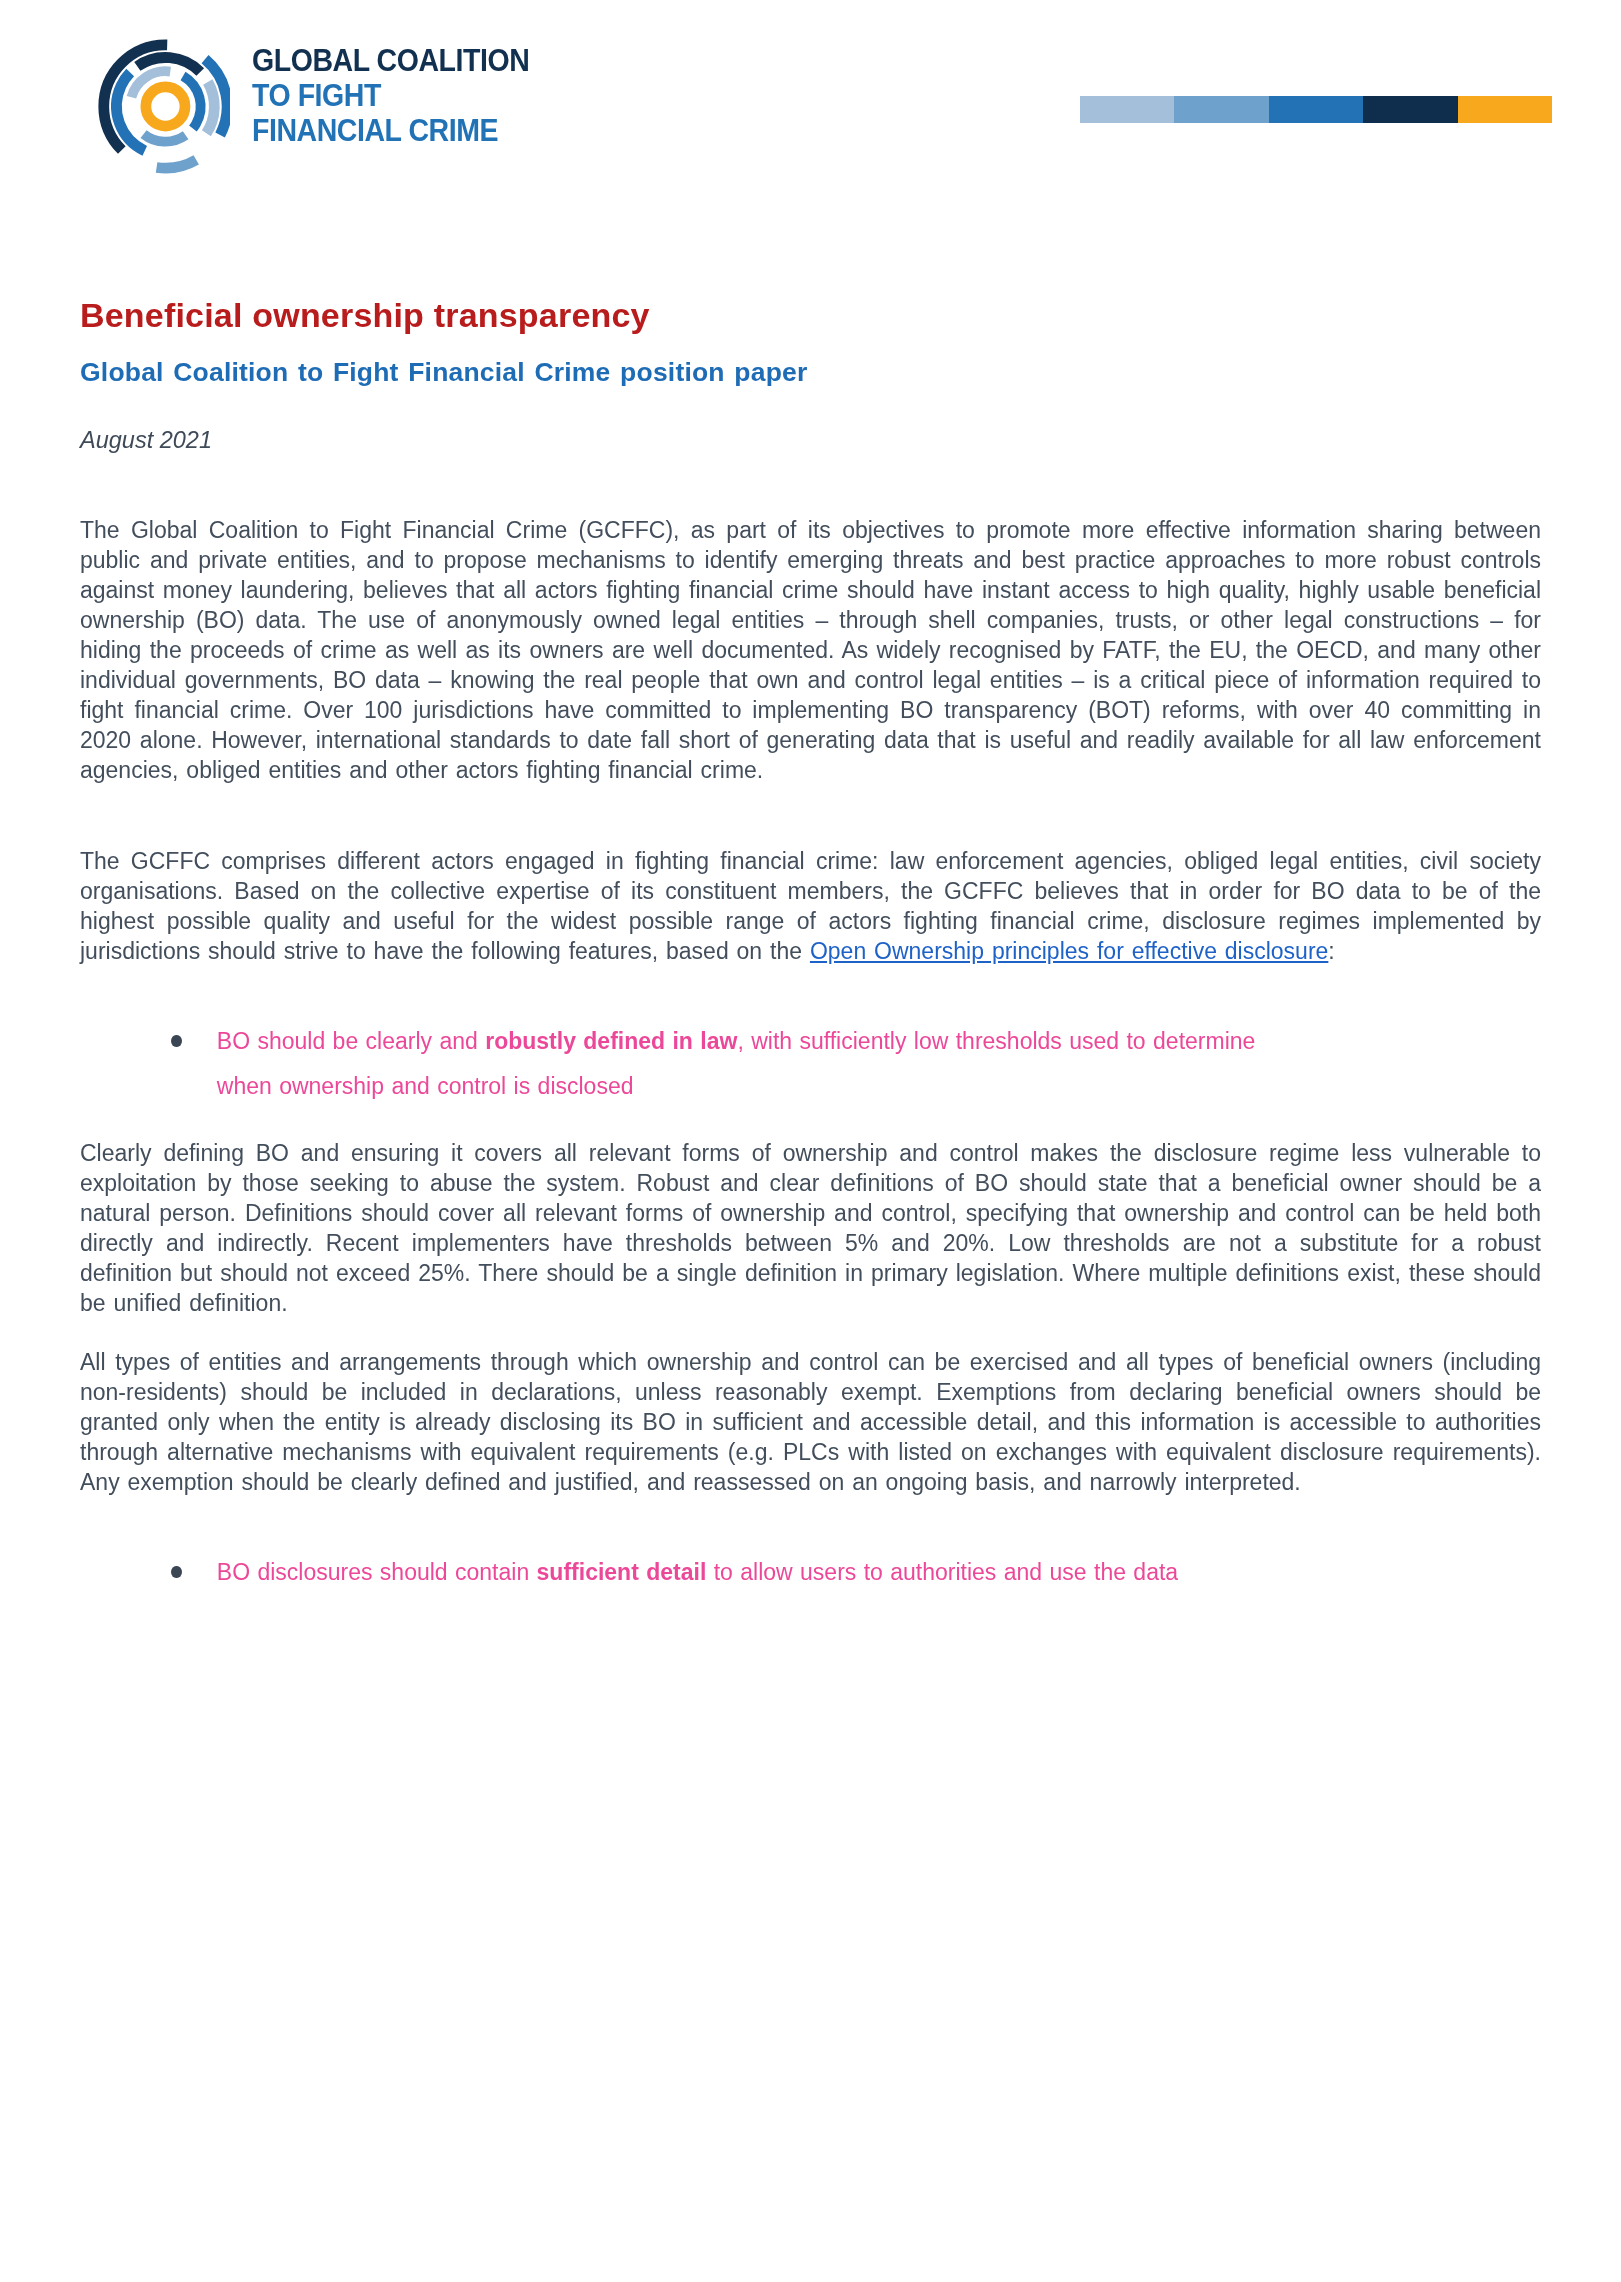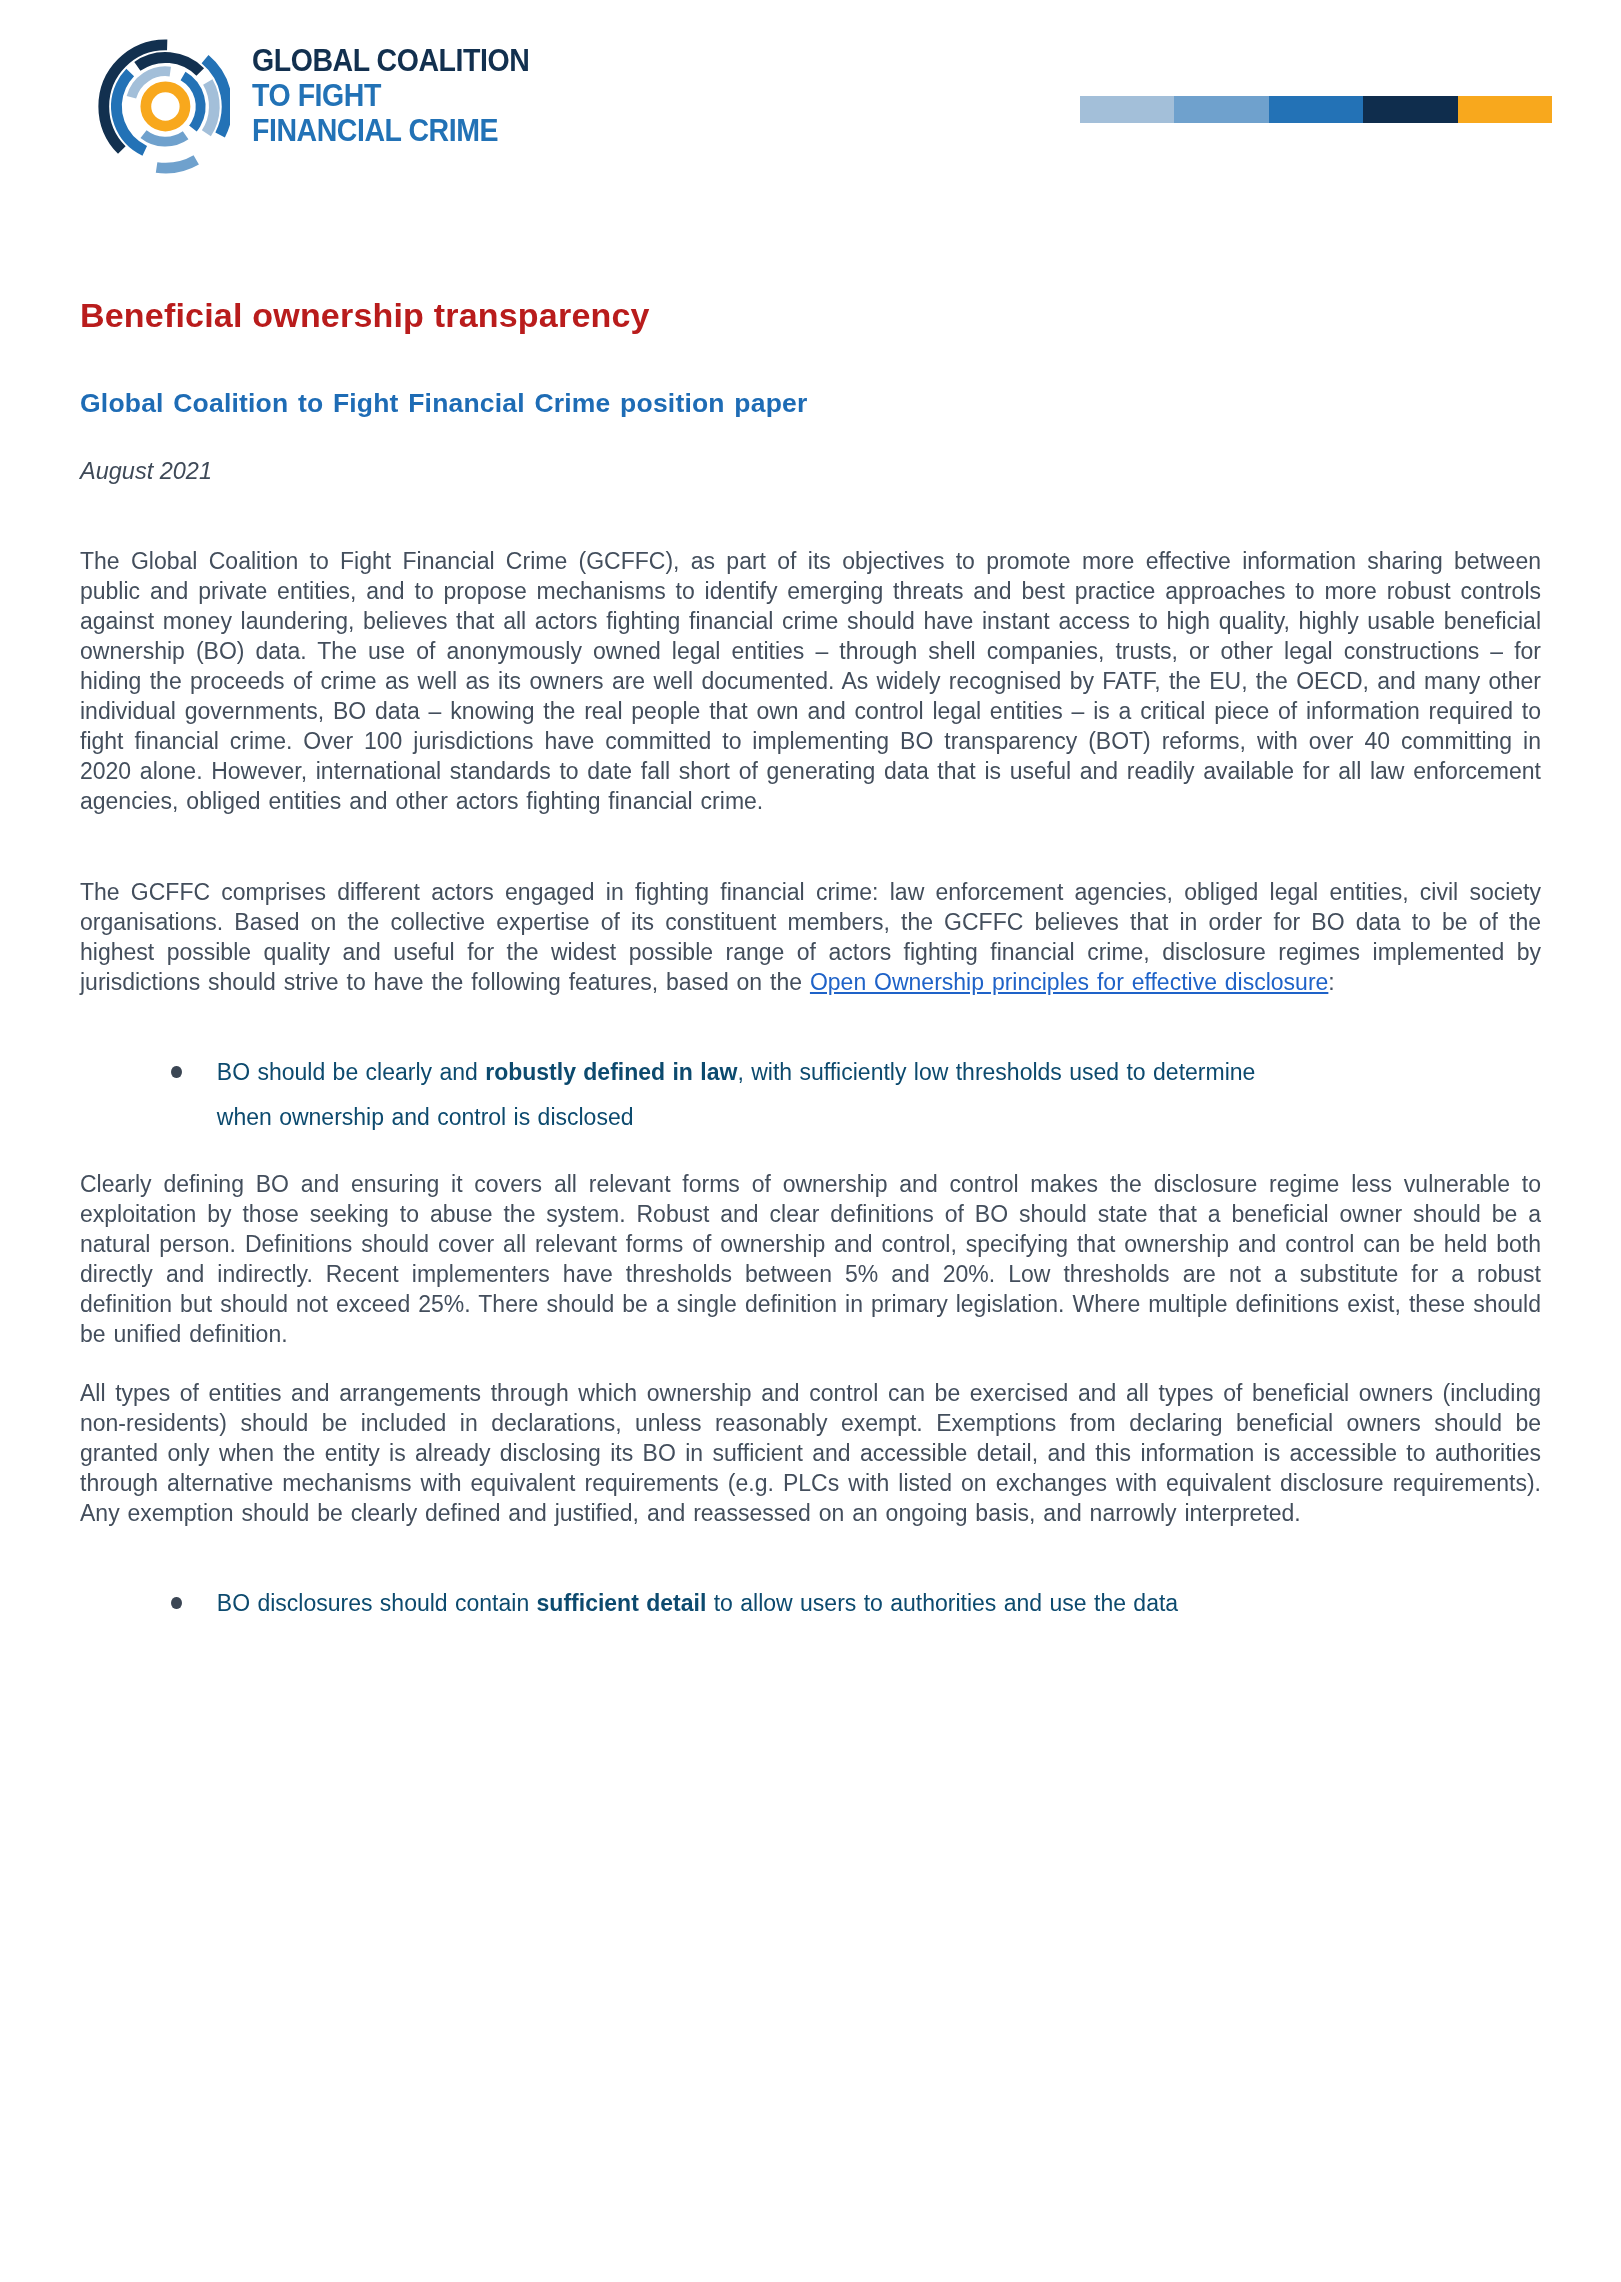--- a/index.html
+++ b/index.html
@@ -43,21 +43,21 @@
   main { padding: 0 80px; }
 
   h1.doc-title {
     margin-top: 122px;
     font-size: 34px;
     font-weight: bold;
     color: #b91c1c;
     letter-spacing: 0.2px;
   }
   h2.doc-subtitle {
-    margin-top: 53px;
+    margin-top: 22px;
     font-size: 26.5px;
     font-weight: bold;
     color: #1e6cb5;
     letter-spacing: 0.2px;
     word-spacing: 2px;
   }
   p.doc-date {
     margin-top: 39px;
     font-size: 23.5px;
     font-style: italic;
@@ -92,21 +92,21 @@
     border-radius: 50%;
     background: #3b4654;
     flex: 0 0 auto;
     margin-top: 15.7px;
   }
   .bullet-text {
     margin-left: 35px;
     max-width: 1063px;
     font-size: 23px;
     line-height: 45px;
-    color: #0c4a6e;
+    color: #ec4899;
     word-spacing: 1px;
   }
   .bullet-text b { font-weight: bold; }
 </style>
 </head>
 <body>
 
 <div class="page">
 
   <header class="masthead">

